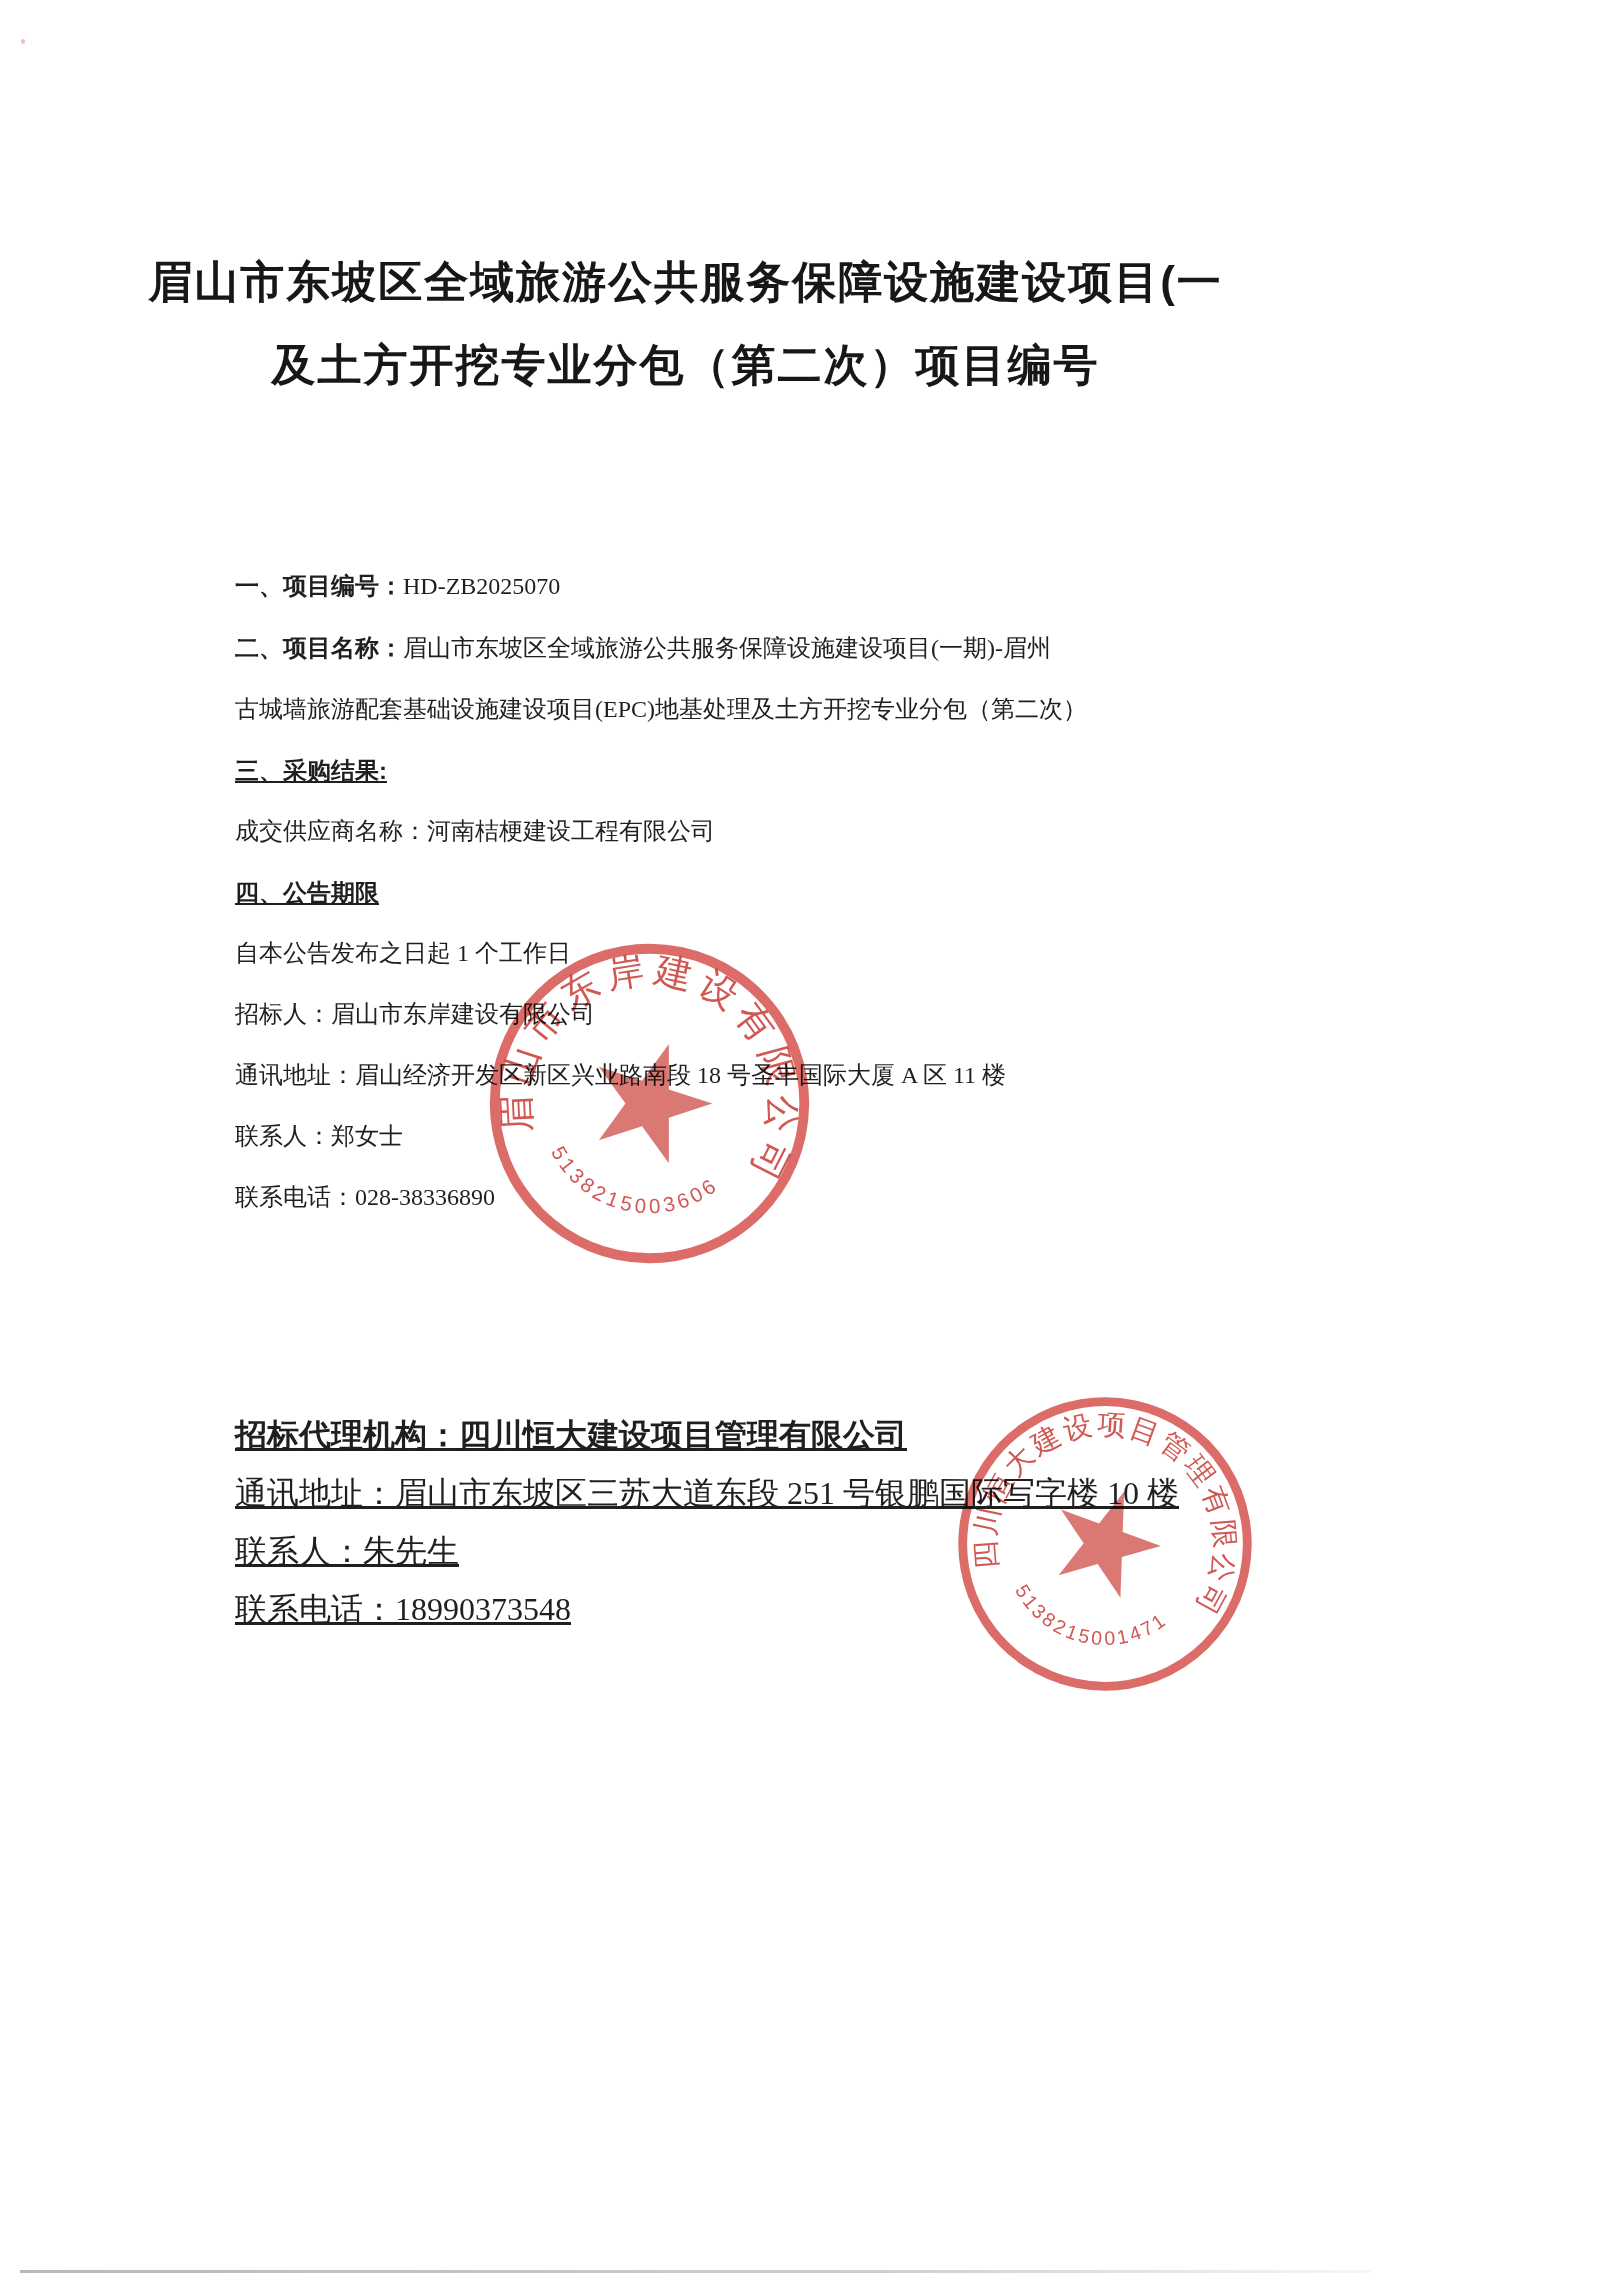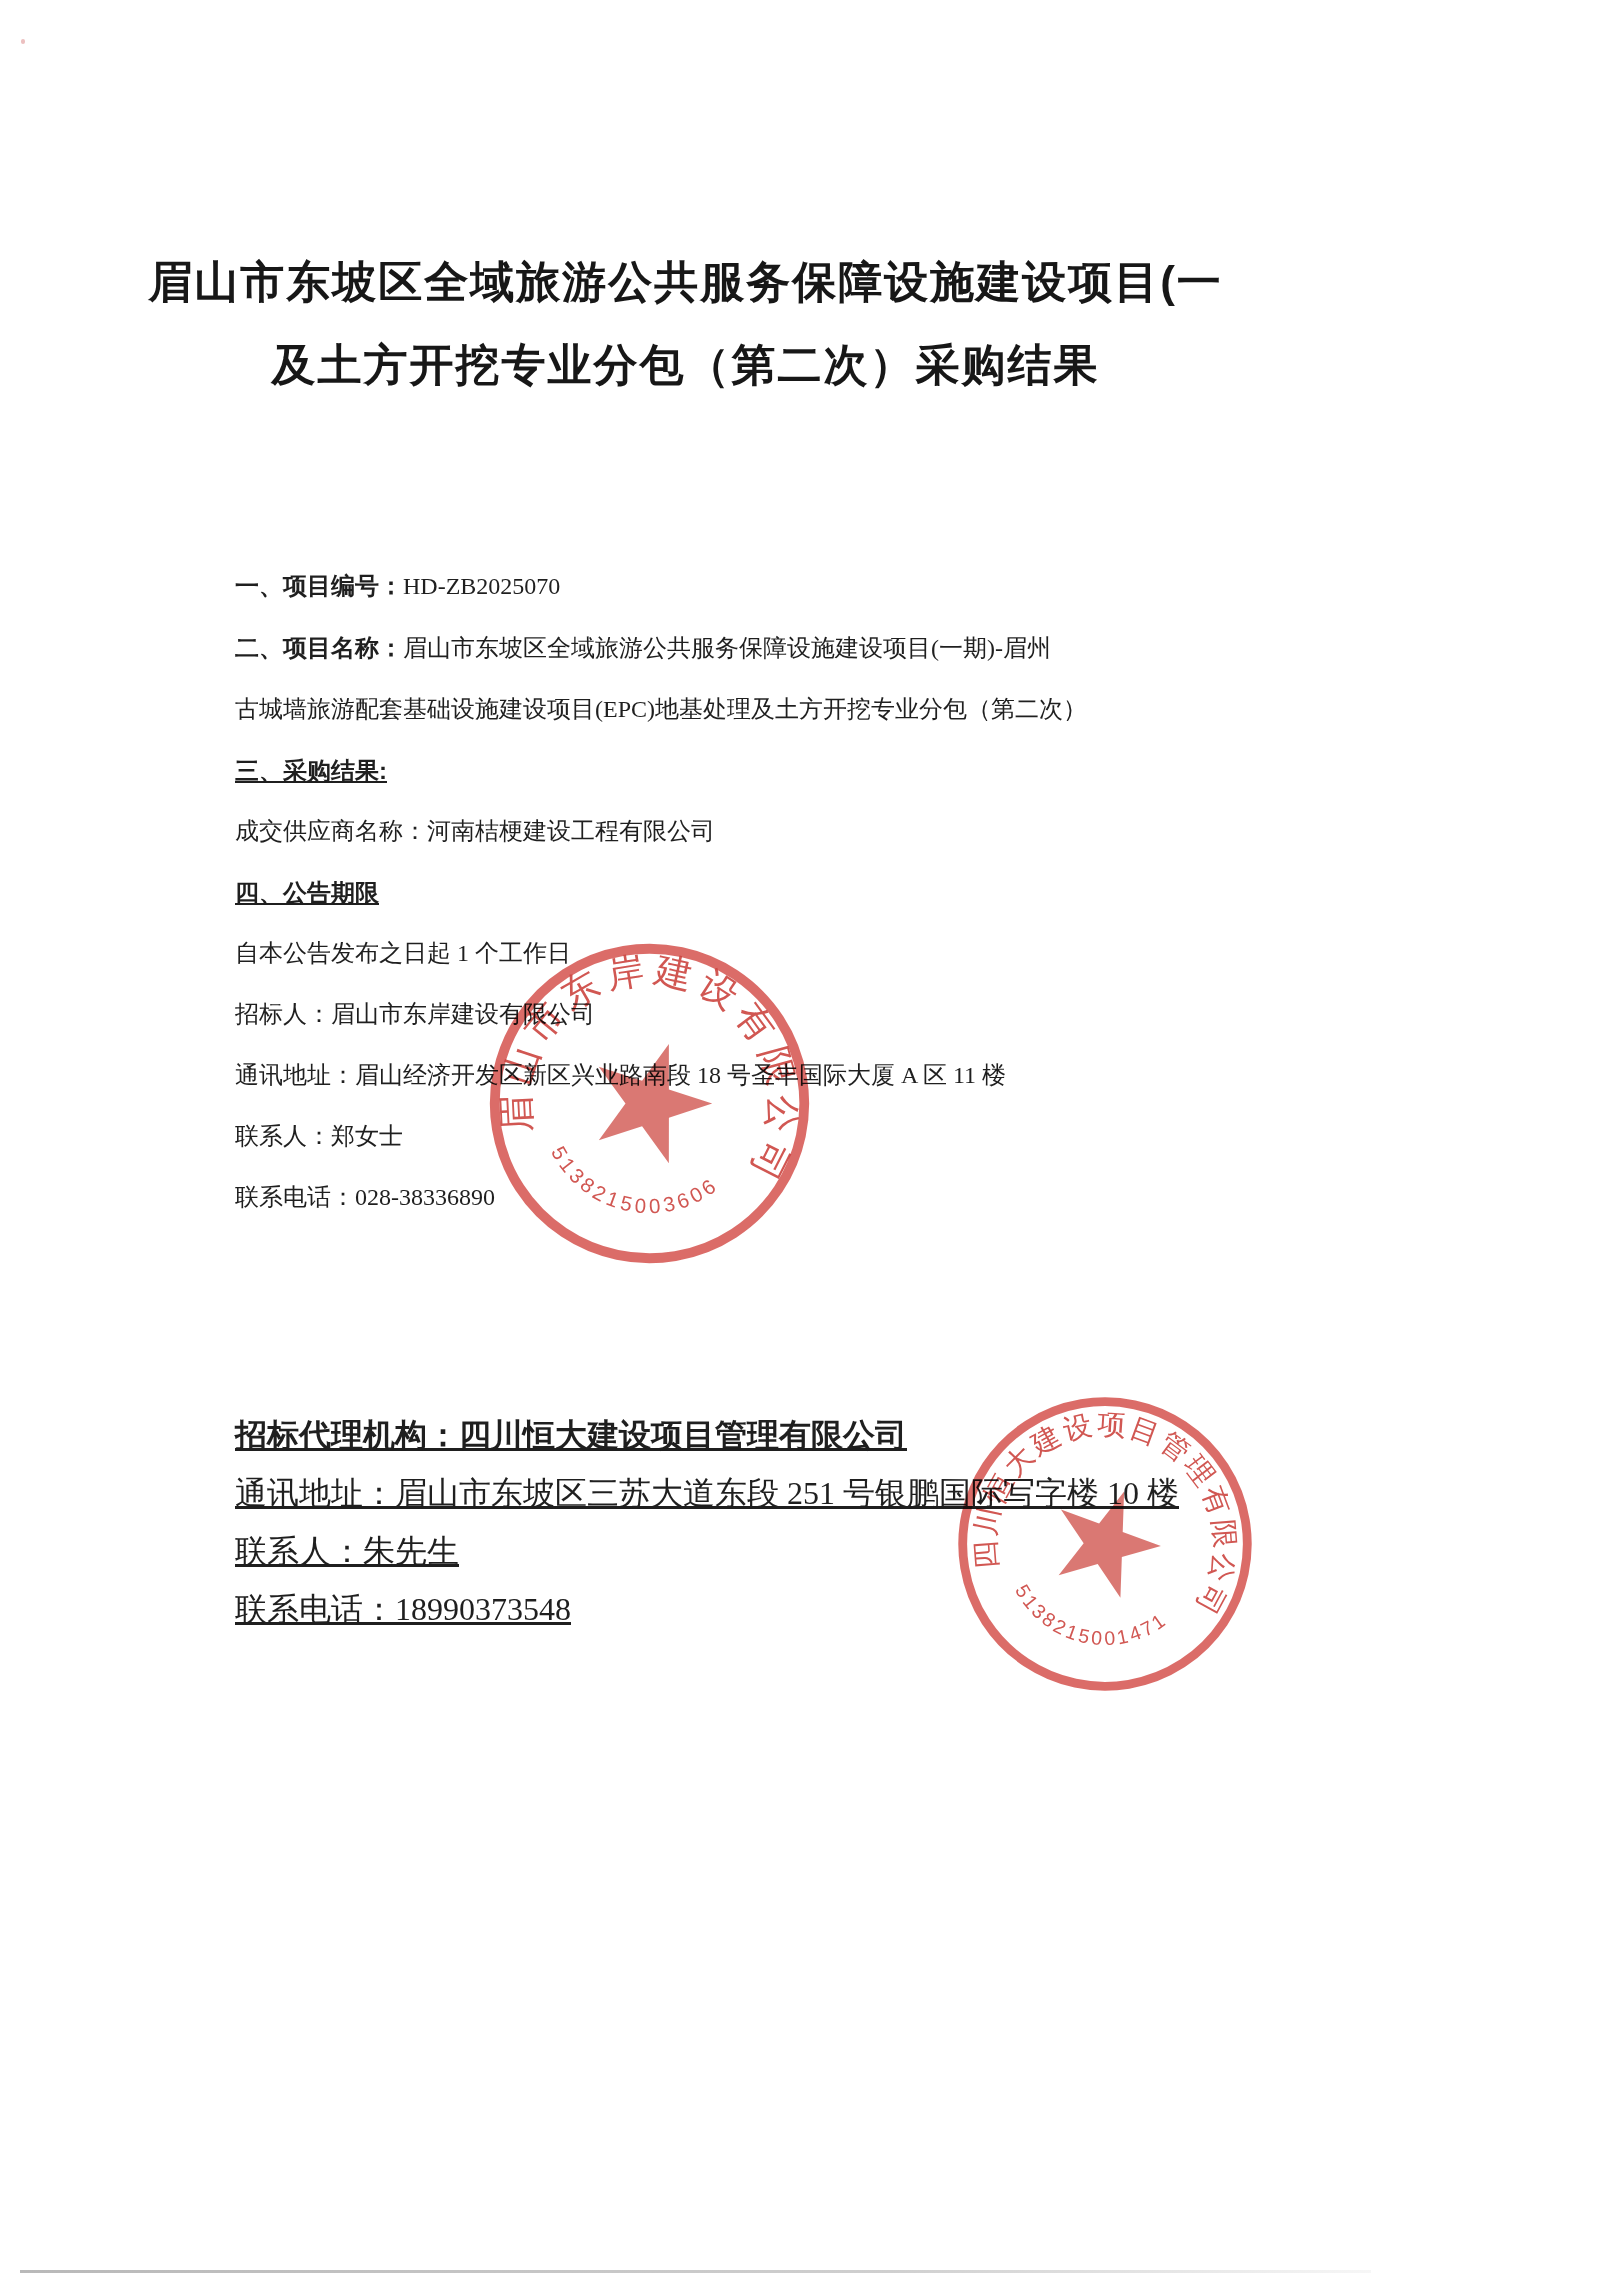--- a/index.html
+++ b/index.html
@@ -87,21 +87,21 @@
 </head>
 <body>
 
 <div id="page">
 
   <div class="scan-speckle"></div>
   <div class="scan-bottom-line"></div>
 
   <div class="title">
     <div class="line">眉山市东坡区全域旅游公共服务保障设施建设项目(一</div>
-    <div class="line">及土方开挖专业分包（第二次）采购结果</div>
+    <div class="line">及土方开挖专业分包（第二次）项目编号</div>
   </div>
 
   <div class="body-block">
     <div class="line">
       <span class="lbl-bold">一、项目编号：</span><span>HD-ZB2025070</span>
     </div>
     <div class="line">
       <span class="lbl-bold">二、项目名称：</span><span>眉山市东坡区全域旅游公共服务保障设施建设项目(一期)-眉州</span>
     </div>
     <div class="line">古城墙旅游配套基础设施建设项目(EPC)地基处理及土方开挖专业分包（第二次）</div>

